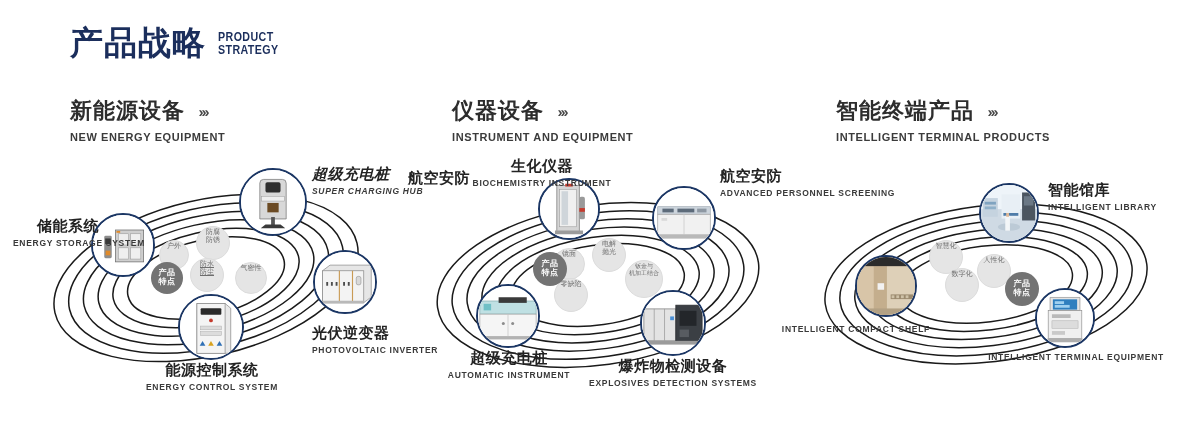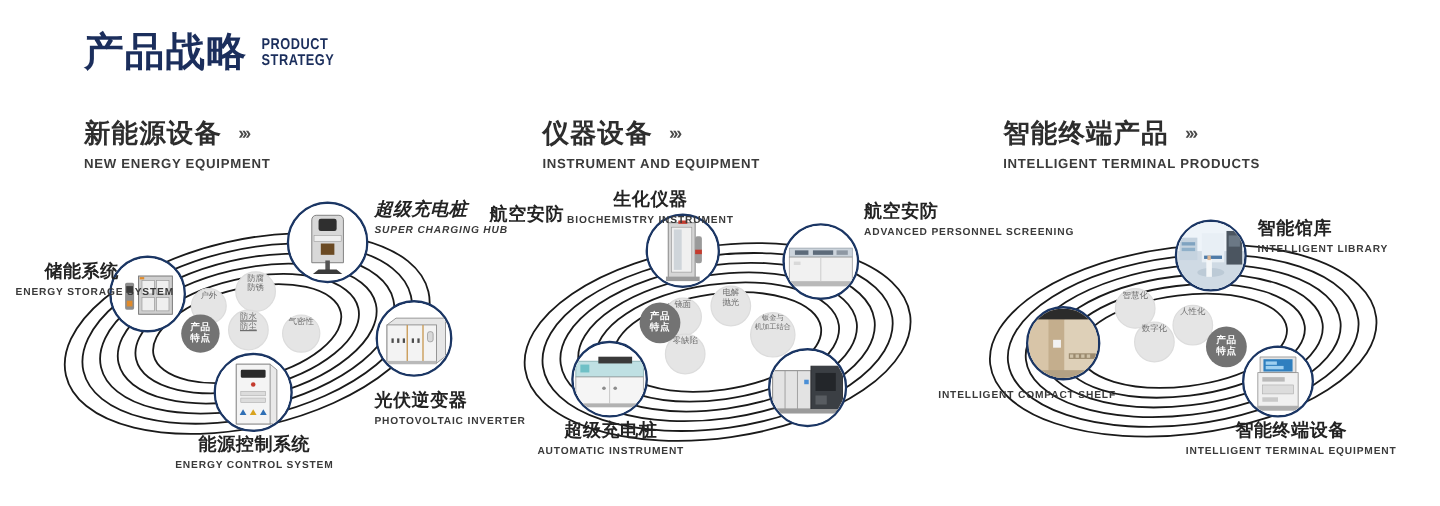--- a/index.html
+++ b/index.html
@@ -301,20 +301,24 @@
         <rect x="0" y="0" width="66" height="66" fill="#fff"></rect>
         <rect x="2" y="18" width="34" height="34" fill="#e3e3e3" stroke="#7c7c7c" stroke-width="0.8"></rect>
         <line x1="13" y1="18" x2="13" y2="52" stroke="#9a9a9a" stroke-width="0.8"></line>
         <line x1="24" y1="18" x2="24" y2="52" stroke="#9a9a9a" stroke-width="0.8"></line>
         <rect x="36" y="14" width="28" height="40" fill="#3b3f44" stroke="#2a2d31" stroke-width="0.8"></rect>
         <rect x="40" y="20" width="18" height="16" fill="#23262a"></rect>
         <rect x="40" y="40" width="10" height="8" fill="#585c61"></rect>
         <rect x="2" y="52" width="62" height="4" fill="#9b9b9b"></rect>
         <rect x="30" y="26" width="4" height="4" fill="#4a8fd6"></rect>
       </svg>
+    </div>
+    <div class="lbl c" style="left:183px;top:208px;width:180px;">
+      <div class="cn">爆炸物检测设备</div>
+      <div class="en">EXPLOSIVES DETECTION SYSTEMS</div>
     </div>
 
     <div class="node" style="left:76px;top:134px;width:64px;height:64px;">
       <svg class="art" viewBox="0 0 64 64">
         <rect x="0" y="0" width="64" height="64" fill="#fff"></rect>
         <rect x="2" y="16" width="60" height="14" fill="#bfe0e3" stroke="#7fa8ab" stroke-width="0.7"></rect>
         <rect x="22" y="12" width="30" height="6" fill="#3a3a3a"></rect>
         <rect x="2" y="30" width="60" height="24" fill="#f5f5f5" stroke="#9a9a9a" stroke-width="0.7"></rect>
         <line x1="32" y1="30" x2="32" y2="54" stroke="#c4c4c4" stroke-width="0.8"></line>
         <rect x="6" y="19" width="8" height="7" fill="#6fc0c6"></rect>
@@ -412,21 +416,20 @@
         <rect x="19" y="12" width="10" height="3" fill="#9fd0f0"></rect>
         <rect x="19" y="16" width="16" height="3" fill="#9fd0f0"></rect>
         <rect x="12" y="22" width="36" height="30" fill="#f0f0f0" stroke="#8c8c8c" stroke-width="0.7"></rect>
         <rect x="16" y="26" width="20" height="4" fill="#b9b9b9"></rect>
         <rect x="16" y="33" width="28" height="8" fill="#dcdcdc" stroke="#a9a9a9" stroke-width="0.5"></rect>
         <rect x="16" y="44" width="14" height="4" fill="#c9c9c9"></rect>
         <rect x="11" y="52" width="38" height="4" fill="#aeaeae"></rect>
       </svg>
     </div>
     <div class="lbl c" style="left:190px;top:200px;width:192px;">
-      <div class="cn">智能终端设备</div>
       <div class="en">INTELLIGENT TERMINAL EQUIPMENT</div>
     </div>
 
     <div class="bub" style="left:127px;top:90px;width:34px;height:34px;margin-left:12px;">
       <span>智慧化</span>
     </div>
     <div class="bub" style="left:155px;top:118px;width:34px;height:34px;">
       <span>数字化</span>
     </div>
     <div class="bub" style="left:187px;top:104px;width:34px;height:34px;">

